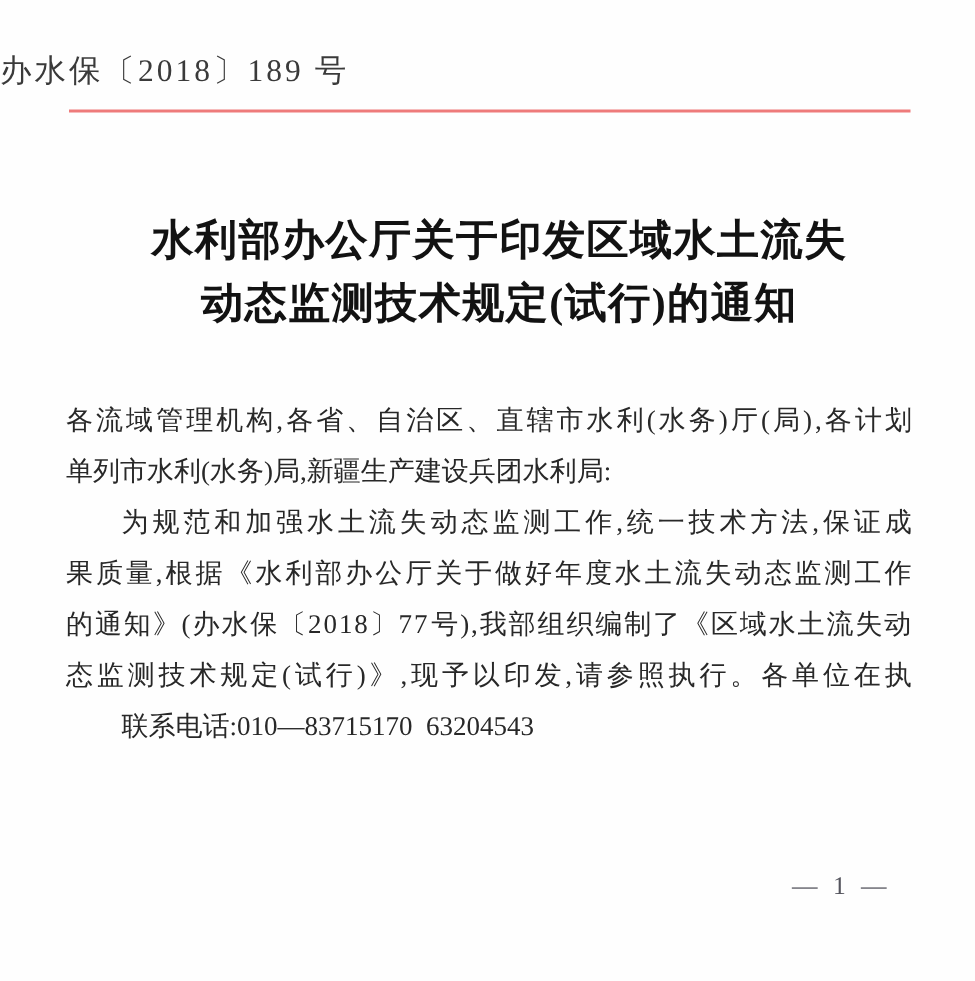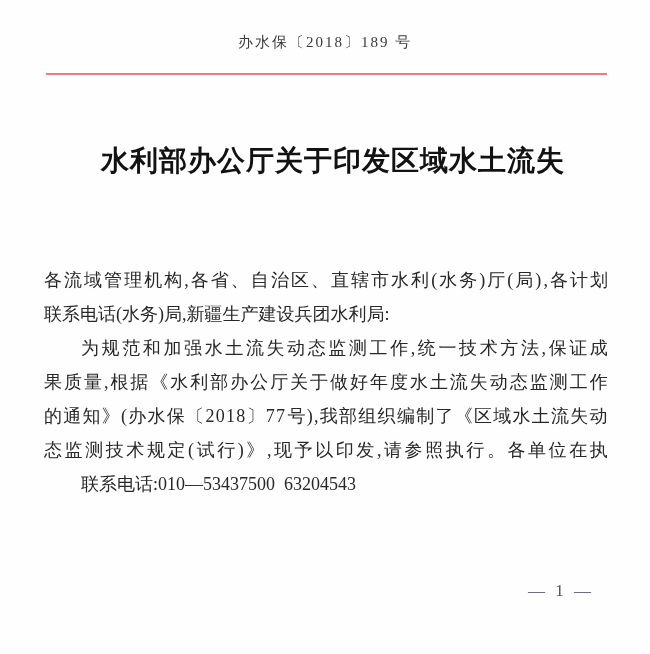--- a/index.html
+++ b/index.html
@@ -9,22 +9,21 @@
     font-family: "Liberation Serif", "DejaVu Serif", serif;
     color: #262626;
     position: relative;
     overflow: hidden;
   }
   .page { position: absolute; inset: 0; }
 
   .doc-number {
     position: absolute;
     top: 33px; left: 0; right: 0;
-    text-align: center;
-    font-size: 15px;
+    font-size: 21px;
     letter-spacing: 2px;
     color: #3a3a3a;
   }
 
   .divider {
     position: absolute;
     top: 73px; left: 46px;
     width: 561px; height: 2px;
     background: #ee7b7b; 
   }
@@ -74,20 +73,21 @@
 <body>
 
 <div class="page">
 
   <div class="doc-number" data-bind="document.doc_number">办水保〔2018〕189 号</div>
 
   <div class="divider" data-bind-bg="document.colors.divider_red" style="background: rgb(238, 123, 123);"></div>
 
   <div class="title-block">
     <div data-bind="document.title.line1">水利部办公厅关于印发区域水土流失</div>
+    <div data-bind="document.title.line2">动态监测技术规定(试行)的通知</div>
   </div>
 
   <div class="body-block">
     <div class="bline jline">
         <span>各</span>
         <span>流</span>
         <span>域</span>
         <span>管</span>
         <span>理</span>
         <span>机</span>
@@ -111,21 +111,21 @@
         <span>)</span>
         <span>厅</span>
         <span>(</span>
         <span>局</span>
         <span>)</span>
         <span>,</span>
         <span>各</span>
         <span>计</span>
         <span>划</span>
       </div>
-    <div class="bline" data-bind="document.body.lines.1">联系电话(水务)局,新疆生产建设兵团水利局:</div>
+    <div class="bline" data-bind="document.body.lines.1">单列市水利(水务)局,新疆生产建设兵团水利局:</div>
     <div class="bline jline indent">
         <span>为</span>
         <span>规</span>
         <span>范</span>
         <span>和</span>
         <span>加</span>
         <span>强</span>
         <span>水</span>
         <span>土</span>
         <span>流</span>
@@ -241,18 +241,18 @@
         <span>照</span>
         <span>执</span>
         <span>行</span>
         <span>。</span>
         <span>各</span>
         <span>单</span>
         <span>位</span>
         <span>在</span>
         <span>执</span>
       </div>
-    <div class="bline contact indent" data-bind="document.contacts.phone_line">联系电话:010—53437500  63204543</div>
+    <div class="bline contact indent" data-bind="document.contacts.phone_line">联系电话:010—83715170  63204543</div>
   </div>
 
   <div class="page-num" data-bind="document.page_number">— 1 —</div>
 
 </div>
 
 </body></html>

